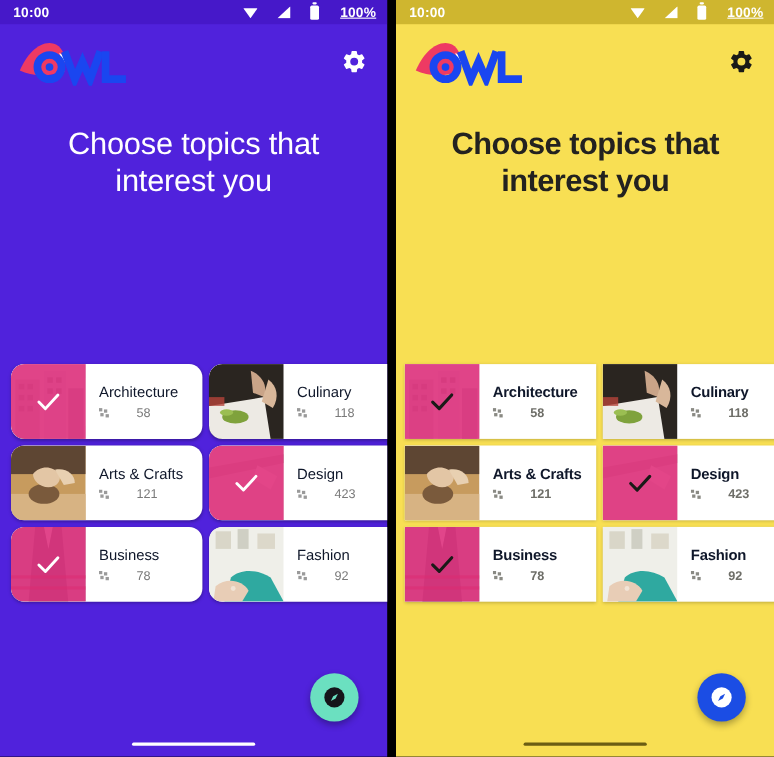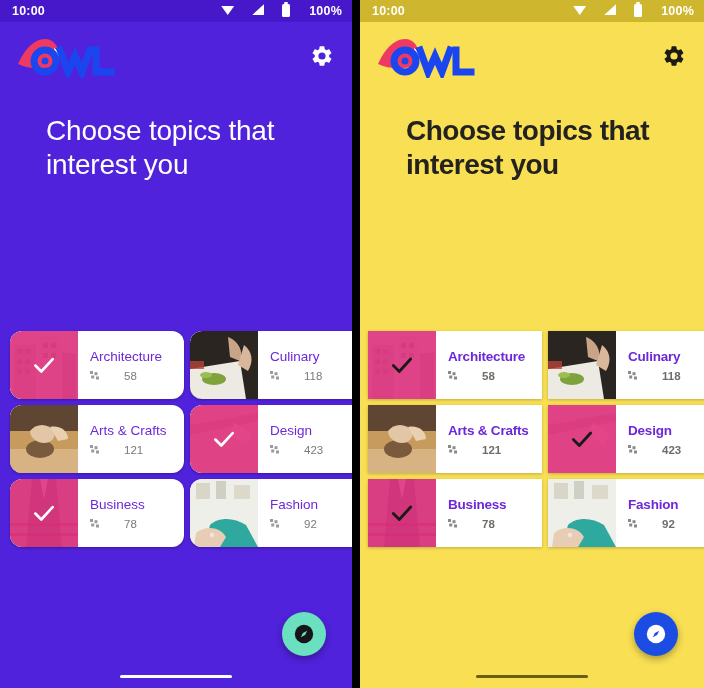--- a/index.html
+++ b/index.html
@@ -18,21 +18,21 @@
   .panel-right { width: 344px; background: #F8DF53; }
 
   
   .statusbar {
     height: 22px; display: flex; align-items: center;
     justify-content: space-between; padding: 0 10px 0 12px;
     font-size: 12.5px; font-weight: bold; letter-spacing: .2px;
   }
   .panel-left  .statusbar { background: #4618C9; color: #fff; }
   .panel-right .statusbar { background: #CFB62F; color: #fff; }
-  .sb-right { display: flex; align-items: flex-start; gap: 18px; }
+  .sb-right { display: flex; align-items: center; gap: 18px; text-decoration: underline; }
   .sb-pct { font-size: 12.5px; font-weight: bold; margin-left: 1px; }
   .ico-wifi {
     width: 13px; height: 11px;
     background: currentColor;
     clip-path: polygon(50% 100%, 0% 18%, 100% 18%);
   }
   .ico-signal {
     width: 12px; height: 11px; background: currentColor;
     clip-path: polygon(100% 0, 100% 100%, 0 100%);
   }
@@ -50,23 +50,22 @@
     height: 68px; display: flex; align-items: center;
     justify-content: space-between; padding: 0 18px 0 14px;
   }
   .brand { display: flex; align-items: center; position: relative; height: 46px; }
   .brand svg { display: block; }
   .gear { width: 24px; height: 24px; display: block; }
 
   
   .headline {
     padding: 24px 22px 0 22px;
-    text-align: left;
+    text-align: center;
     line-height: 1.22;
-    margin-left: 24px;
   }
   .panel-left .headline {
     color: #FFFFFF; font-size: 28px; font-weight: 400;
     letter-spacing: -0.2px;
   }
   .panel-right .headline {
     color: #232220; font-size: 28px; font-weight: bold;
     letter-spacing: -0.5px;
   }
 
@@ -106,21 +105,21 @@
   }
   .check-mark { width: 26px; height: 26px; display: block; }
   .panel-left .check-mark { stroke: #FFFFFF; }
   .panel-right .check-mark { stroke: #1A1A17; }
 
   .card-body {
     flex: 1; display: flex; flex-direction: column;
     justify-content: center; padding: 0 0 0 12px; min-width: 0;
   }
   .card-title {
-    color: #6d28d9; white-space: nowrap; overflow: hidden;
+    color: #0f172a; white-space: nowrap; overflow: hidden;
   }
   .panel-left .card-title  { font-size: 13.5px; font-weight: 400; letter-spacing: 0; }
   .panel-right .card-title { font-size: 13.5px; font-weight: bold; letter-spacing: -.2px; }
   .card-meta {
     display: flex; align-items: center; gap: 24px;
     margin-top: 6px; color: #7A7A7A; font-size: 11.5px;
   }
   .panel-right .card-meta { color: #6E6E68; font-weight: bold; }
   .meta-glyph { width: 10px; height: 10px; display: block; flex: 0 0 10px; }
 

